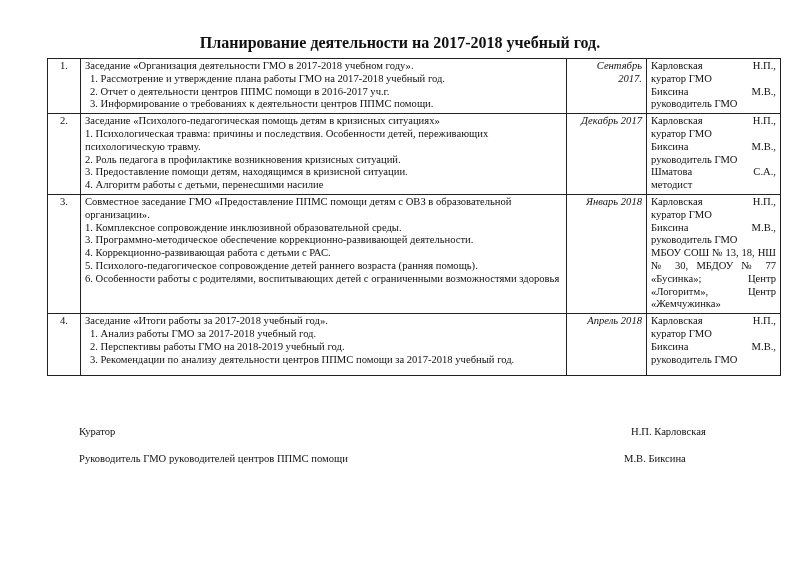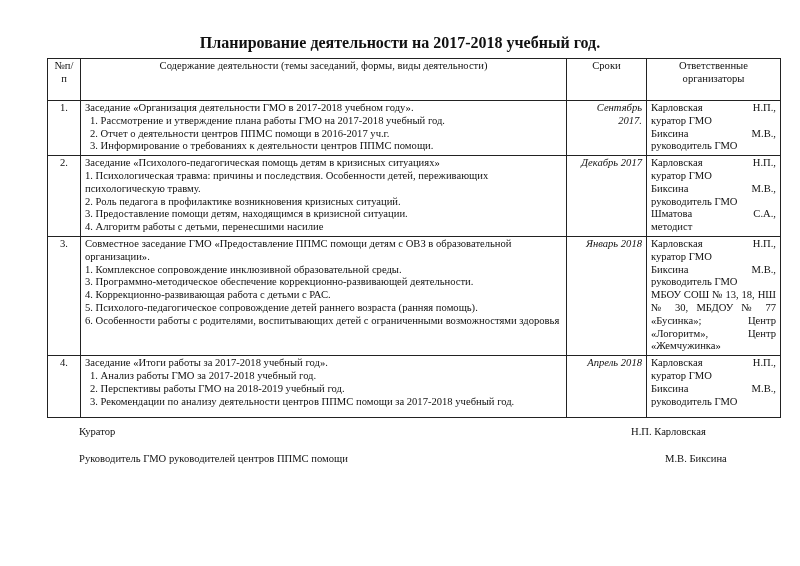--- a/index.html
+++ b/index.html
@@ -50,26 +50,20 @@
 <div class="title">Планирование деятельности на 2017-2018 учебный год.</div>
 
 <table class="plan">
   <colgroup>
     <col class="c-num">
       <col class="c-content">
       <col class="c-dates">
       <col class="c-org">
   </colgroup>
   <tbody>
-      <tr class="head">
-    <th>№п/п</th>
-    <th>Содержание деятельности (темы заседаний, формы, виды деятельности)</th>
-    <th>Сроки</th>
-    <th>Ответственные организаторы</th>
-  </tr>
 
   <tr class="r1">
     <td class="num">1.</td>
     <td>
       <span class="item">Заседание  «Организация деятельности ГМО в 2017-2018 учебном году».</span>
       <span class="item indent">1.  Рассмотрение и утверждение плана работы ГМО на 2017-2018 учебный год.</span>
       <span class="item indent">2.  Отчет о деятельности центров ППМС помощи в 2016-2017 уч.г.</span>
       <span class="item indent">3.  Информирование о требованиях к деятельности центров ППМС помощи.</span>
     </td>
     <td class="dates">Сентябрь 2017.</td>
@@ -163,13 +157,13 @@
           </div>
       <div>руководитель ГМО</div>
     </td>
   </tr>
 </tbody>
   </table>
 
 <div class="footer-row sig-left" style="top:426px;">Куратор</div>
 <div class="footer-row sig-right" style="top:426px;">Н.П. Карловская</div>
 <div class="footer-row sig-left" style="top:453px;">Руководитель ГМО руководителей центров ППМС помощи</div>
-<div class="footer-row sig-right" style="top:453px; left:665px;">М.В. Биксина</div>
+<div class="footer-row sig-right" style="top:453px; left:624px;">М.В. Биксина</div>
 
 </body></html>

